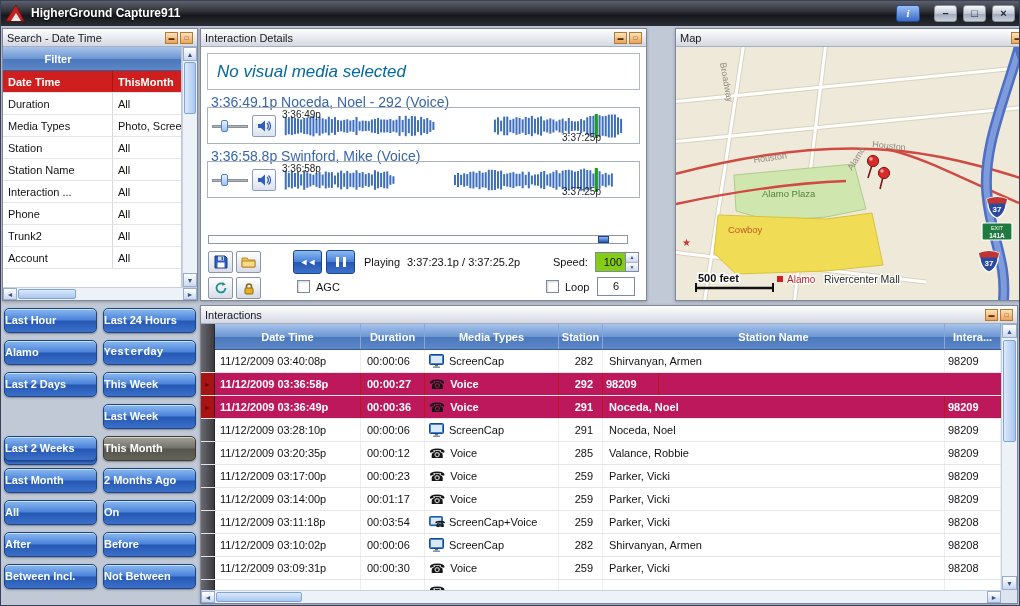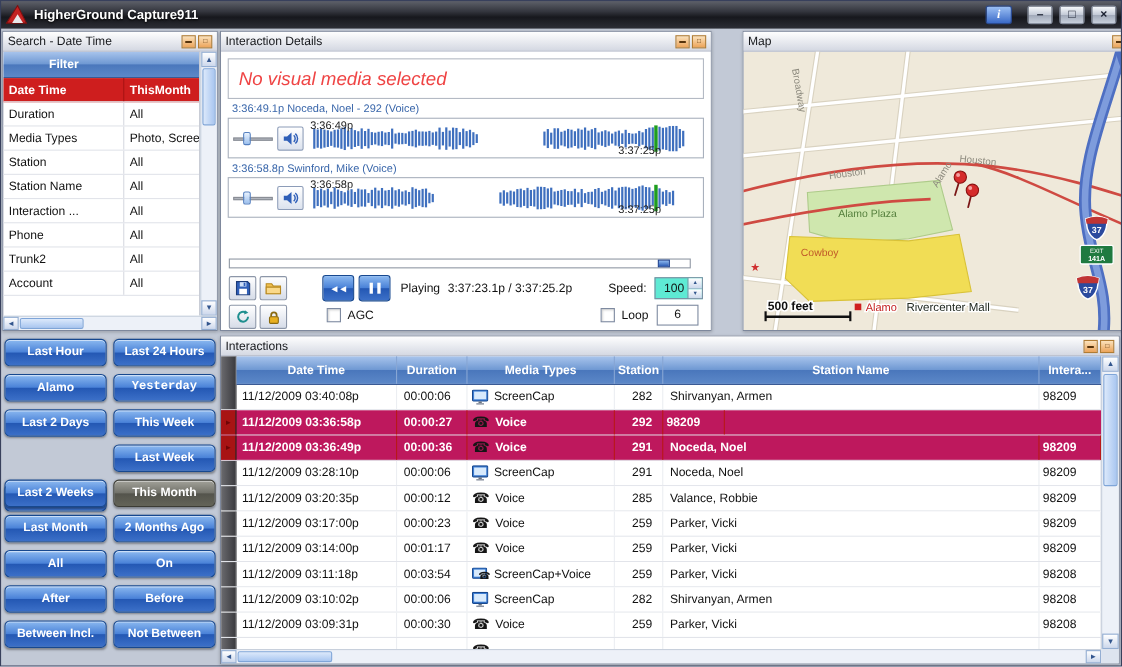--- a/index.html
+++ b/index.html
@@ -46,43 +46,43 @@
 .sthumb{position:absolute;background:linear-gradient(90deg,#dce9fb,#a9c6f0);border:1px solid #7fa5d8;border-radius:2px;left:1px;right:1px}
 .sthumb.h{background:linear-gradient(180deg,#dce9fb,#a9c6f0);top:1px;bottom:1px;left:auto;right:auto}
 .sbody .sbv{top:0;right:0;bottom:13px;width:15px}
 .sbody .sbh{left:0;right:0;bottom:0;height:13px}
 #inter .sbv{top:0;right:0;bottom:13px;width:16px}
 #inter .sbh{left:0;right:16px;bottom:0;height:13px}
 .corner{position:absolute;right:0;bottom:0;width:16px;height:13px;background:#dde4ef}
 
 
 #qbtns{position:absolute;left:2px;top:306px;width:196px;height:298px}
-.qbtn{position:absolute;width:93px;height:25px;border-radius:5px;border:1px solid #17488f;color:#fff;font-weight:bold;text-align:center;line-height:23px;background:linear-gradient(180deg,#8cb9f0 0%,#4a82d8 48%,#2458b4 52%,#3c70c8 100%);box-shadow:inset 0 1px 0 rgba(255,255,255,.55),0 1px 2px rgba(0,0,0,.35);white-space:nowrap;overflow:hidden}
+.qbtn{position:absolute;width:93px;height:25px;border-radius:5px;border:1px solid #17488f;color:#fff;font-weight:bold;text-align:left;line-height:23px;background:linear-gradient(180deg,#8cb9f0 0%,#4a82d8 48%,#2458b4 52%,#3c70c8 100%);box-shadow:inset 0 1px 0 rgba(255,255,255,.55),0 1px 2px rgba(0,0,0,.35);white-space:nowrap;overflow:hidden}
 .qbtn.active{background:linear-gradient(180deg,#a2a29a 0%,#72726a 48%,#54544c 52%,#646458 100%);border-color:#3c3c34}
 
 
 .dbody{position:absolute;inset:18px 0 0 0;background:#fff}
-.nomedia{position:absolute;left:6px;top:6px;right:6px;height:37px;border:1px solid #b4bac4;color:#ef4444;font-size:17px;font-style:italic;display:flex;align-items:center;padding-left:9px}
-.tlabel{position:absolute;left:10px;color:#3966aa;font-size:10px;white-space:nowrap}
+.nomedia{position:absolute;left:6px;top:6px;right:6px;height:37px;border:1px solid #b4bac4;color:#0369a1;font-size:17px;font-style:italic;display:flex;align-items:center;padding-left:9px}
+.tlabel{position:absolute;left:10px;color:#3966aa;font-size:14px;white-space:nowrap}
 .tbox{position:absolute;left:6px;right:6px;height:37px;border:1px solid #a9b1bd;display:flex;align-items:center;padding:0 4px;gap:4px}
 .vol{width:36px;height:16px;position:relative;flex:none}
 .vgroove{position:absolute;left:0;right:0;top:7px;height:3px;background:#b0b4bc;border:1px solid #8a8e96}
 .vthumb{position:absolute;left:9px;top:2px;width:7px;height:12px;background:linear-gradient(180deg,#e8f2fe,#9cc0ee);border:1px solid #5580c0;border-radius:2px}
 .spk{width:24px;height:22px;flex:none;border:1px solid #8c9cb8;border-radius:2px;background:linear-gradient(180deg,#fff,#dbe2ee);display:flex;align-items:center;justify-content:center}
 .wf{flex:1;position:relative;height:32px}
 .wfbars{position:absolute;inset:0}
 .wf .t1{position:absolute;left:2px;top:-1px;font-size:10px;color:#222;z-index:2}
 .wf .t2{position:absolute;right:34px;bottom:-1px;font-size:10px;color:#222;z-index:2}
 .seek{position:absolute;left:7px;right:18px;top:188px;height:9px;border:1px solid #9098a4;background:#fff}
 .kthumb{position:absolute;top:0;width:11px;height:7px;background:linear-gradient(180deg,#8cb9f0,#2a5ab4);border:1px solid #1a4090;left:93%}
 .tbtn{position:absolute;width:25px;height:22px;border:1px solid #8c96a8;border-radius:2px;background:linear-gradient(180deg,#fff,#d6dce8);display:flex;align-items:center;justify-content:center}
 .mbtn{position:absolute;width:29px;height:24px;border:1px solid #17488f;border-radius:3px;background:linear-gradient(180deg,#8cb9f0 0%,#4a82d8 48%,#2458b4 52%,#3c70c8 100%);color:#fff;display:flex;align-items:center;justify-content:center;font-size:9px;letter-spacing:-1px}
 .pbar{width:3px;height:10px;background:#fff;margin:0 2px}
 .lbl{position:absolute;font-size:11px;color:#111;white-space:nowrap}
-.spin{position:absolute;width:44px;height:20px;border:1px solid #7e8aa0;display:flex;background:#5eead4}
+.spin{position:absolute;width:44px;height:20px;border:1px solid #7e8aa0;display:flex;background:#84cc16}
 .spinval{flex:1;text-align:right;padding:3px 3px 0 0}
 .spinarr{width:13px;display:flex;flex-direction:column;border-left:1px solid #7e8aa0}
 .spinarr div{flex:1;font-size:5px;line-height:8px;text-align:center;background:linear-gradient(180deg,#fff,#cdd8ec);color:#33568e;border-bottom:1px solid #aab6cc}
 .spinarr div:last-child{border-bottom:none}
 .chk{position:absolute;width:13px;height:13px;border:1px solid #7e8aa0;background:#fff;box-shadow:inset 1px 1px 2px rgba(0,0,0,.18)}
 .cnt{position:absolute;width:38px;height:19px;border:1px solid #7e8aa0;background:#fff;text-align:center;line-height:17px}
 
 
 .ibody{position:absolute;inset:18px 0 0 0}
 .gutter{position:absolute;left:0;top:0;width:14px;bottom:13px;background:linear-gradient(90deg,#6a6a6e,#3c3c40);border-right:1px solid #26262a}

